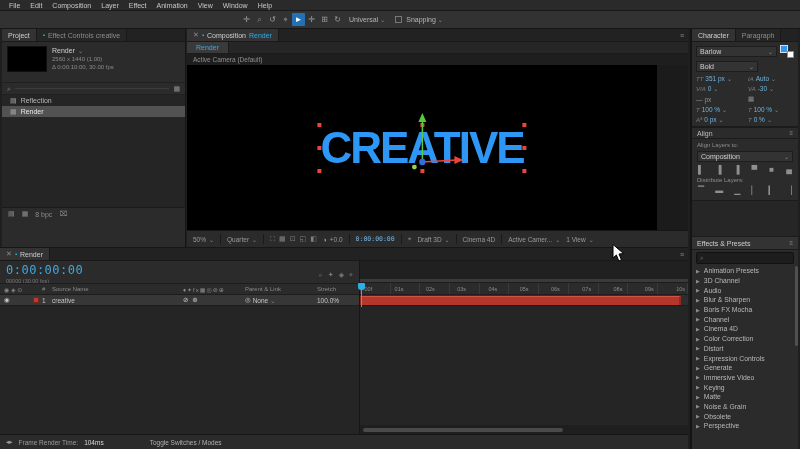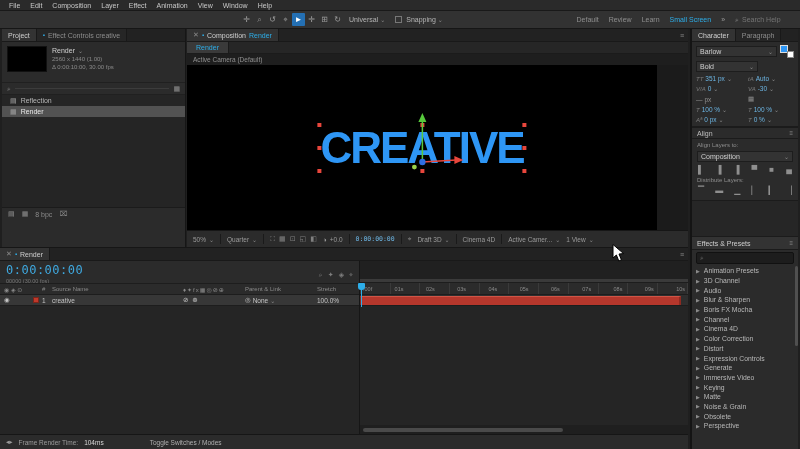--- a/index.html
+++ b/index.html
@@ -164,31 +164,20 @@
       </span>
     <span class="tb-label">
       <span>Universal</span>
       <span class="chev">⌄</span>
     </span>
     <span class="tb-label">
       <span class="tb-check"></span>
       <span>Snapping</span>
       <span class="chev">⌄</span>
     </span>
-    <span class="tb-right">
-      <span class="ws">Default</span>
-      <span class="ws">Review</span>
-      <span class="ws">Learn</span>
-      <span class="ws active">Small Screen</span>
-      <span>»</span>
-      <span class="tb-search">
-        <span>⌕</span>
-        <input placeholder="Search Help" style="">
-      </span>
-    </span>
   </div>
 
   <div class="project-panel">
     <div class="tabsrow">
       <span class="tab active">
         <span>Project</span>
       </span>
       <span class="tab">
         <span class="pdot">▪</span>
         <span>Effect Controls creative</span>

